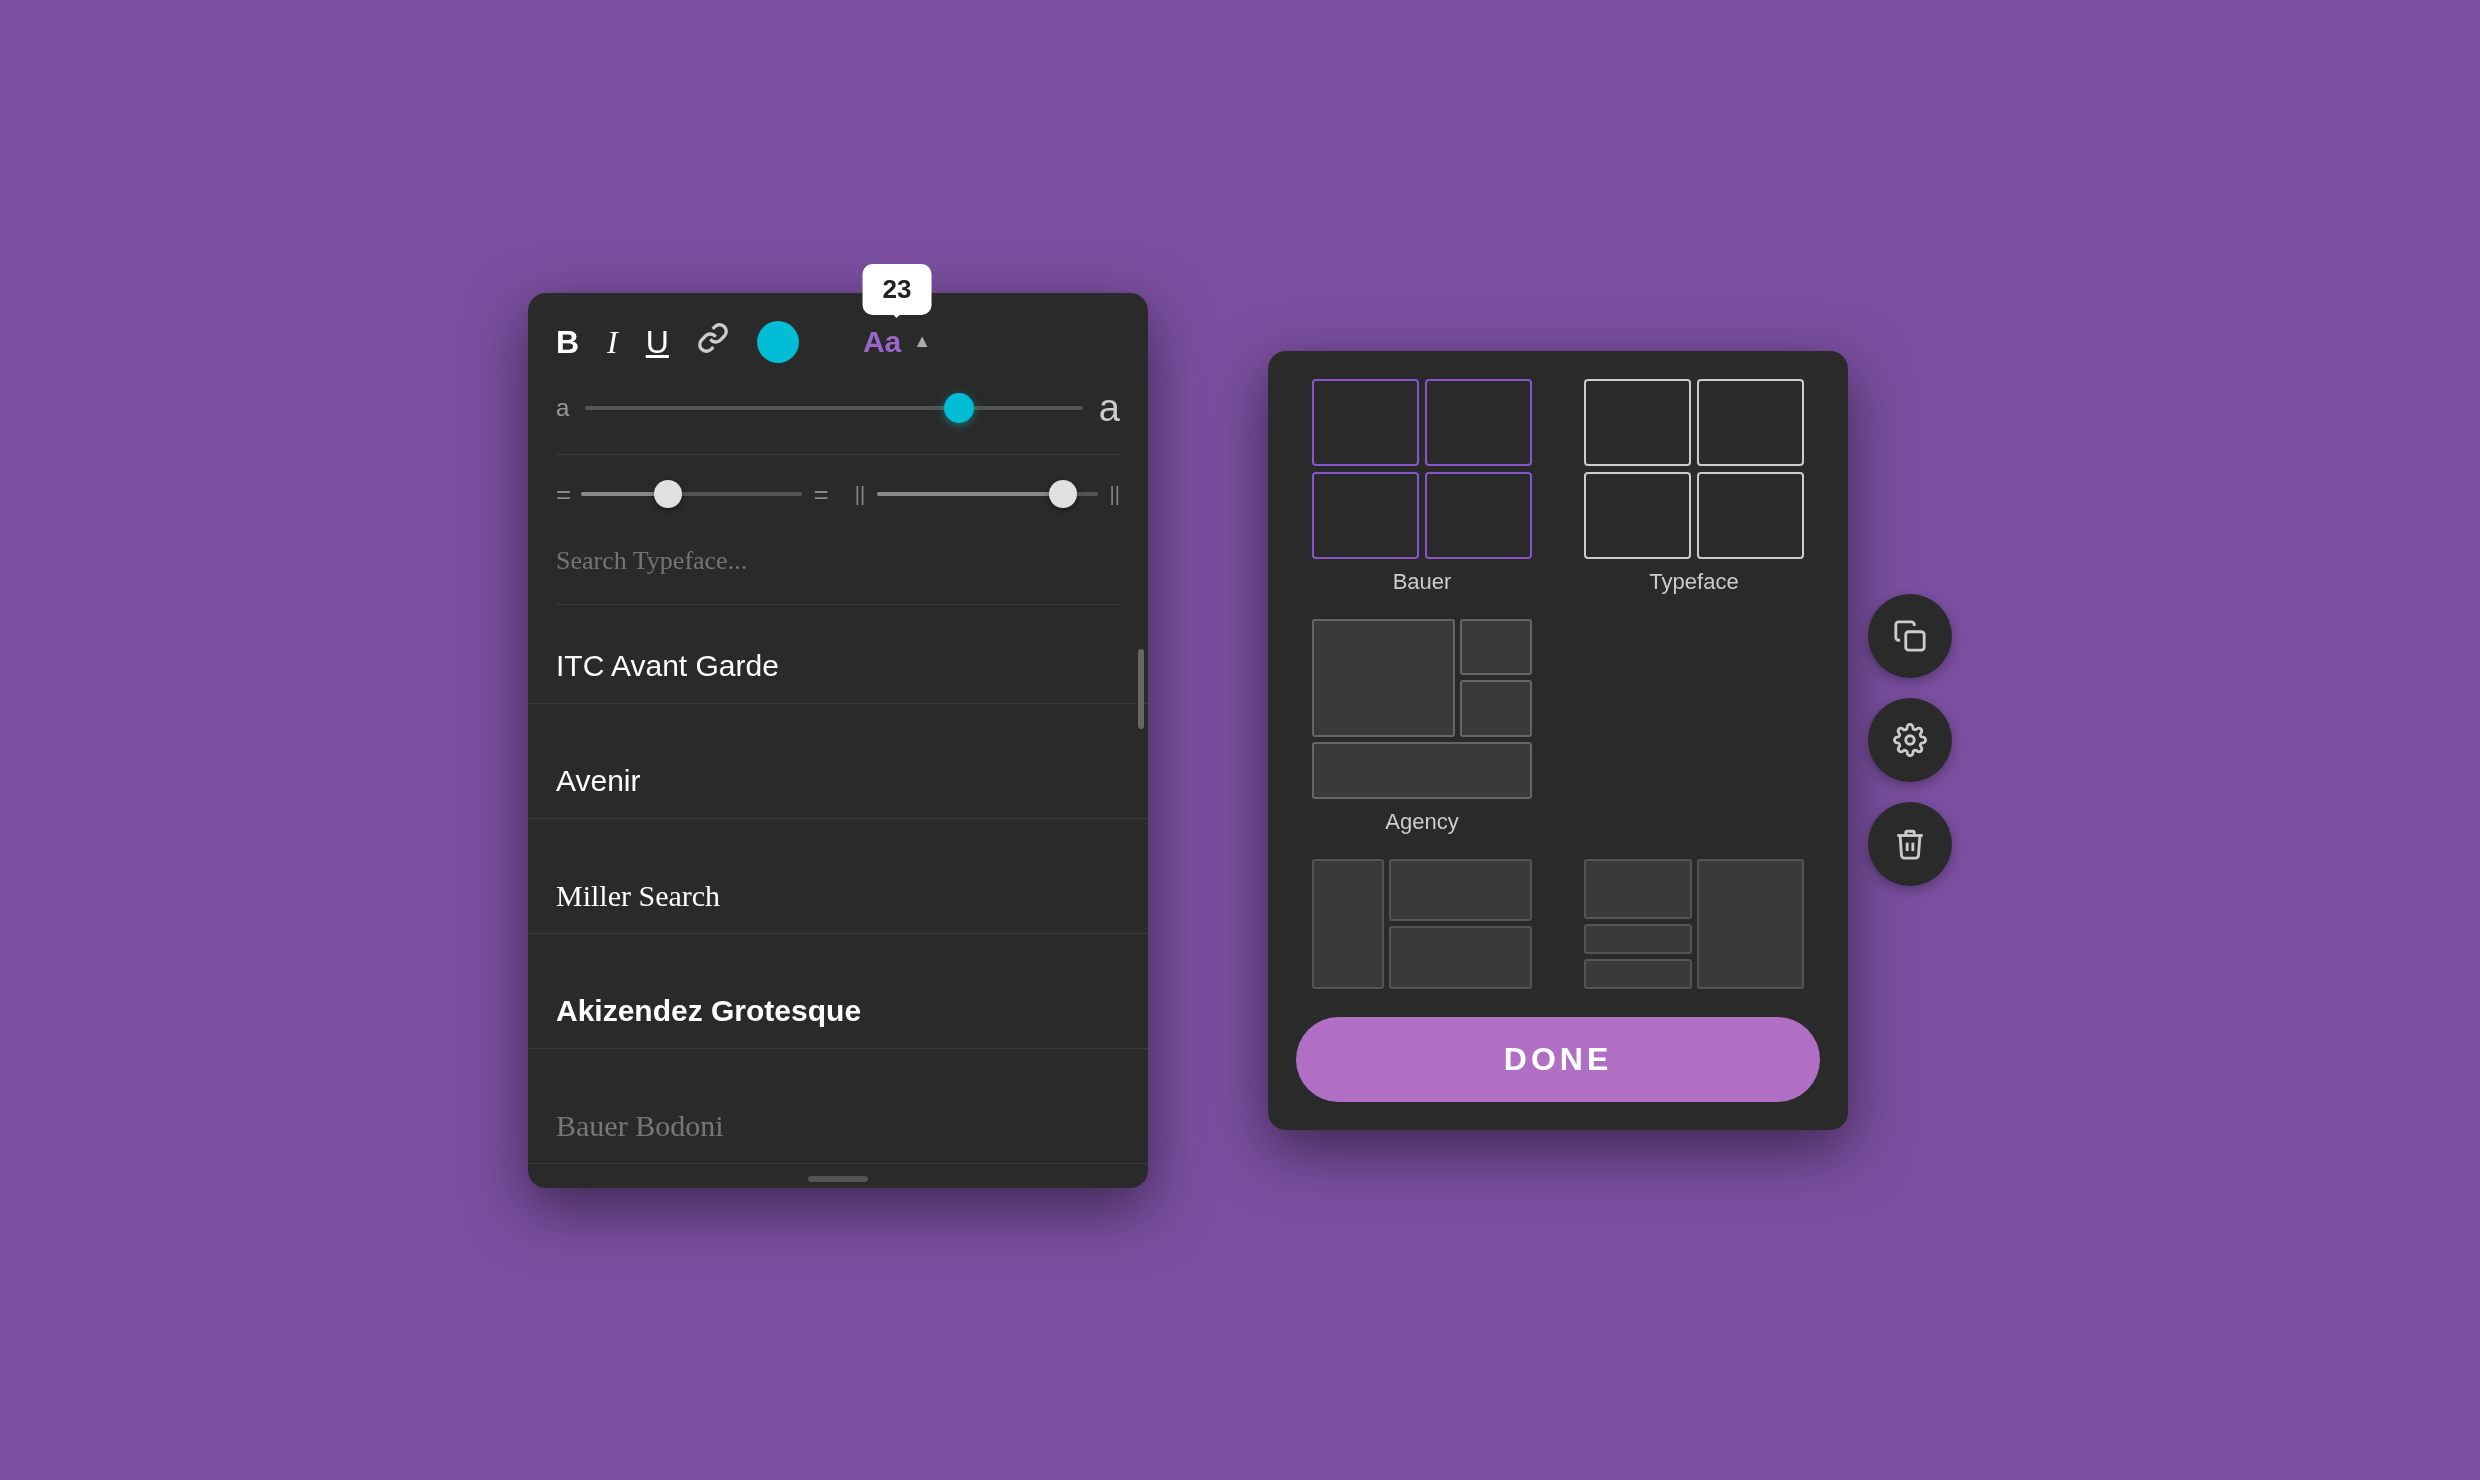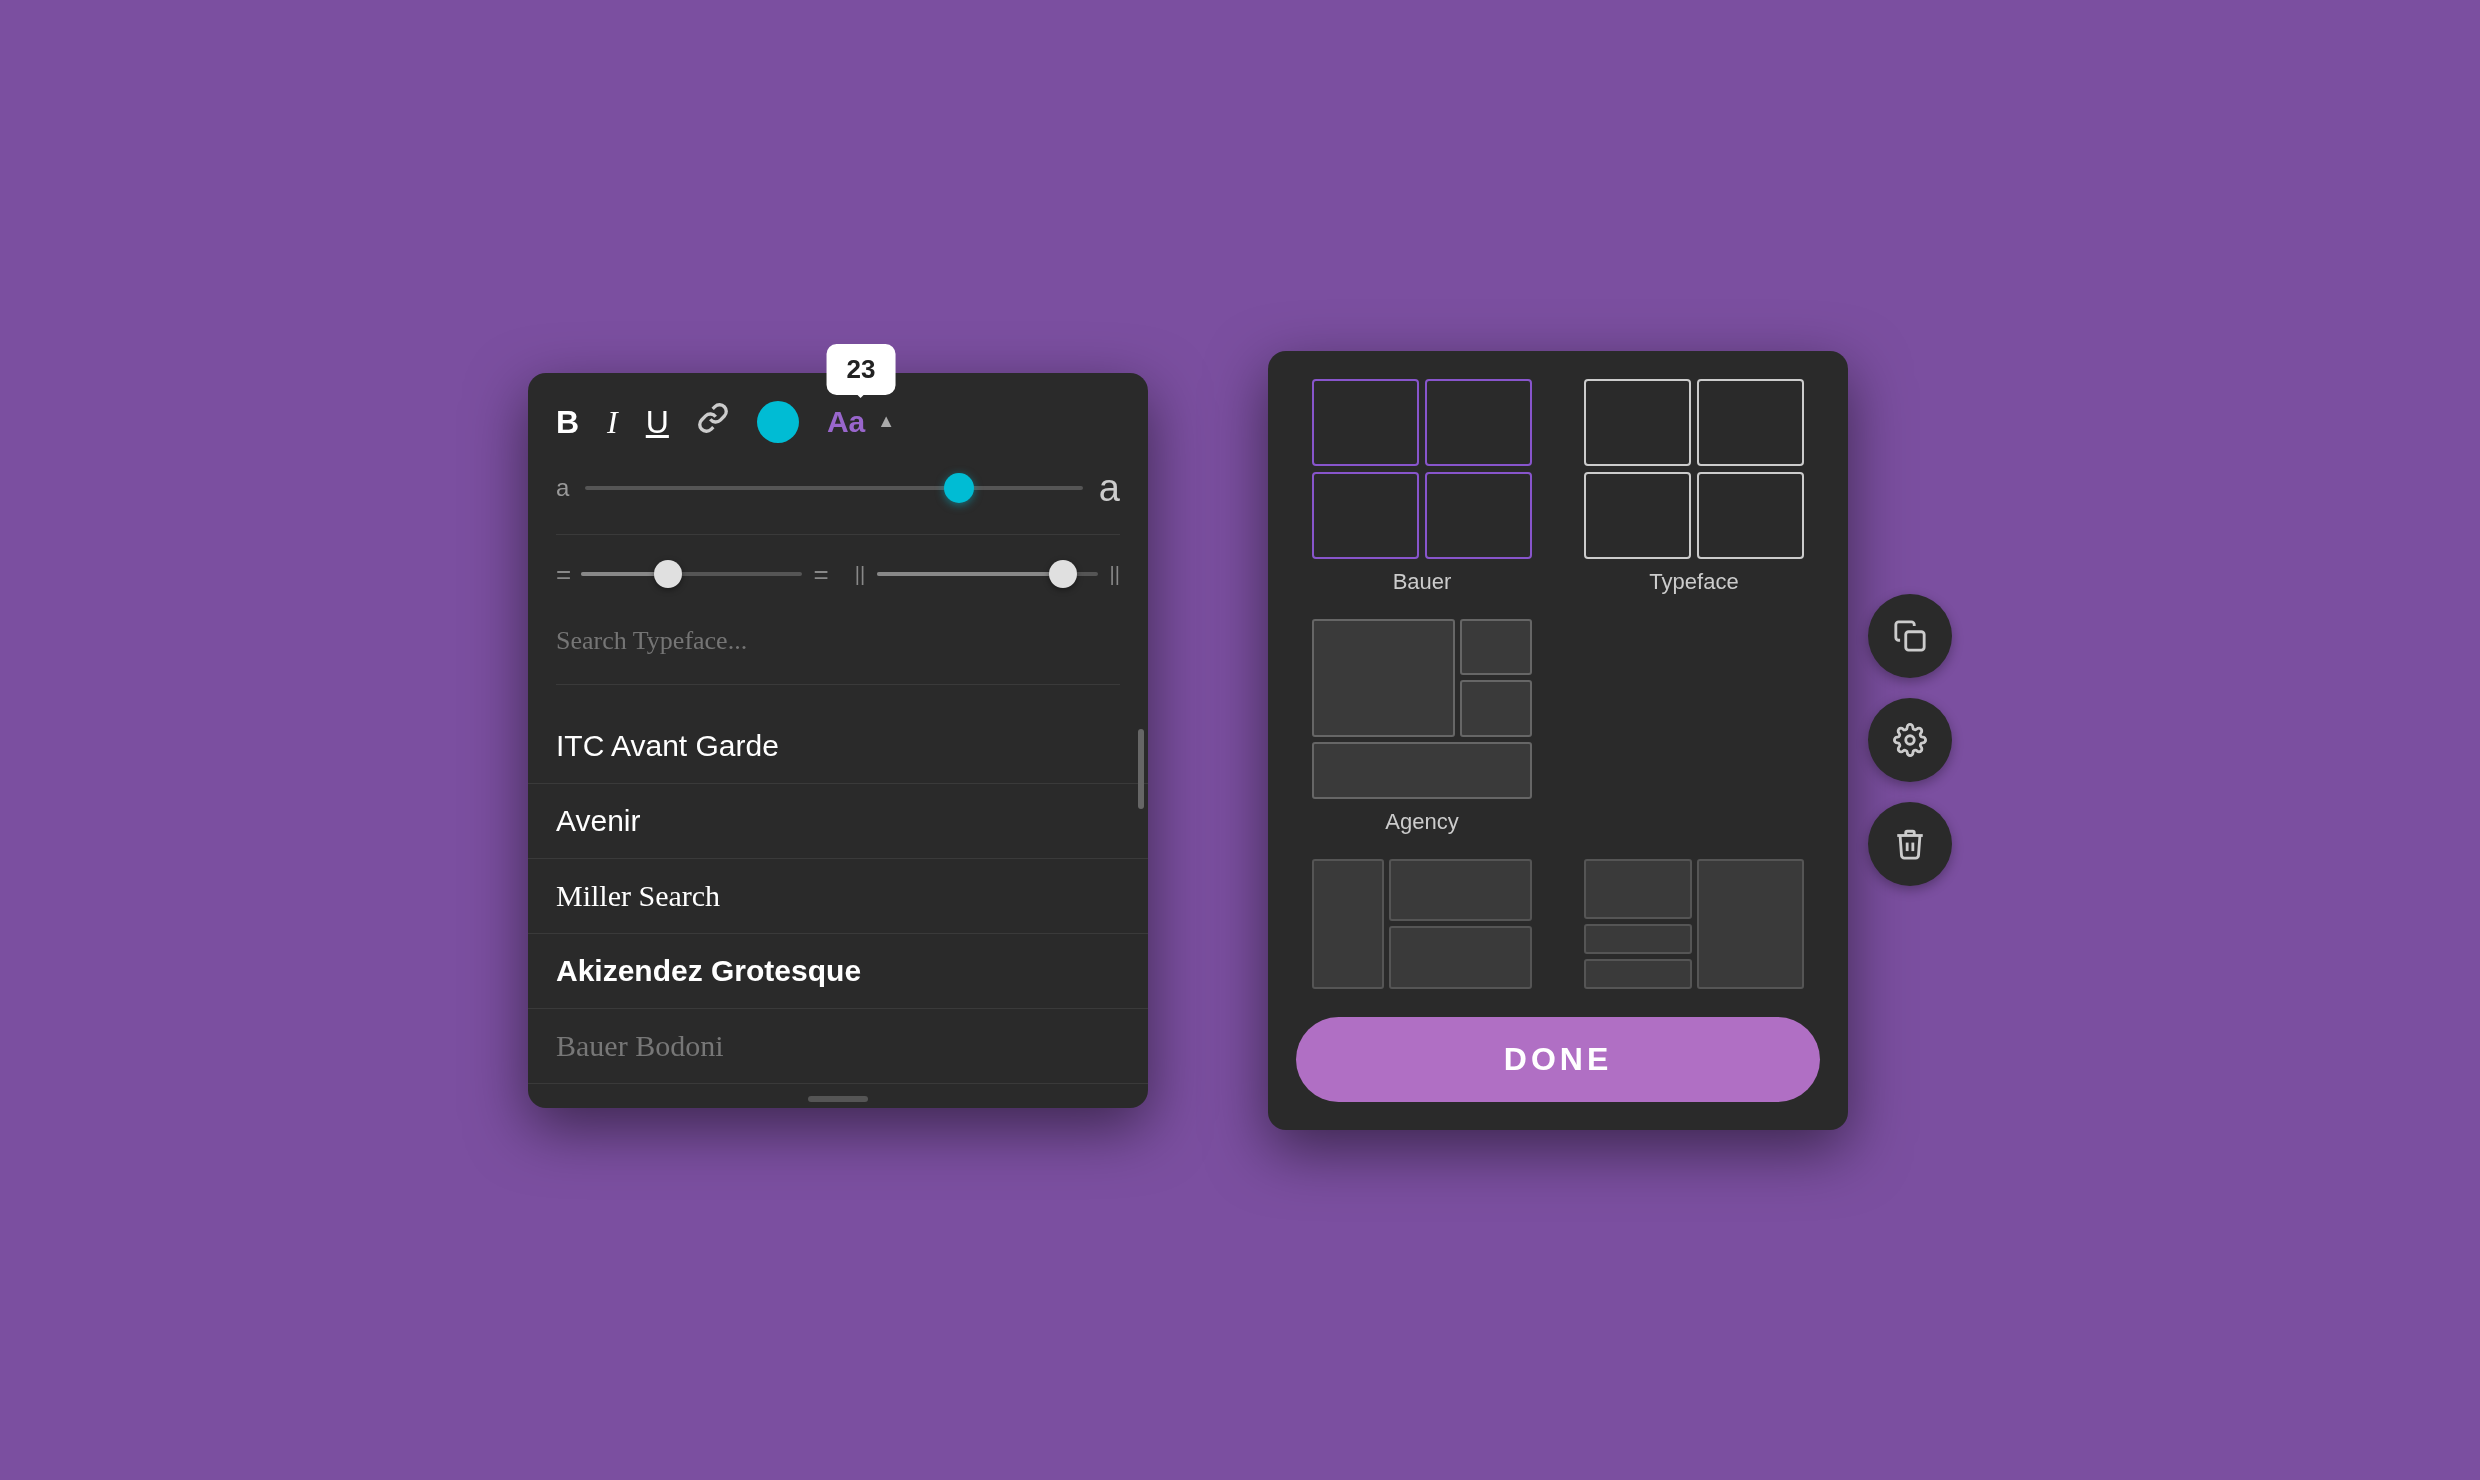--- a/index.html
+++ b/index.html
@@ -287,20 +287,21 @@
       height: 34px;
       fill: none;
       stroke: #ccc;
       stroke-width: 2;
     }
 
     
     .font-size-area {
       position: relative;
       margin-bottom: 28px;
+      margin-left: 36px;
     }
 
     .a-small { color: #999; font-size: 24px; }
     .a-large { color: #ccc; font-size: 38px; }
 
     .size-slider-track {
       flex: 1;
       height: 4px;
       background: #555;
       border-radius: 2px;
@@ -411,21 +412,21 @@
       </div>
       <span style="color:#888;font-size:20px;">||</span>
     </div>
 
     <div class="search-row">
       <input class="search-input" type="text" placeholder="Search Typeface..." style="">
     </div>
 
     <div class="section-divider"></div>
 
-    <div class="font-list" style="position:relative;">
+    <div class="font-list" style="position:relative;gap:40px;">
       <div class="font-item" style="font-family:'ITC Avant Garde Gothic',sans-serif;font-weight:400;">ITC Avant Garde</div>
       <div class="font-item" style="font-family:'Avenir',sans-serif;font-weight:300;">Avenir</div>
       <div class="font-item" style="font-family:Georgia,serif;font-weight:300;">Miller Search</div>
       <div class="font-item bold-font" style="font-weight:900;">Akizendez Grotesque</div>
       <div class="font-item" style="font-family:Georgia,serif;color:#777;">Bauer Bodoni</div>
 
       <div class="scroll-bar" style="position:absolute;right:4px;top:0;width:6px;height:100%;background:transparent;">
         <div style="width:6px;height:80px;background:#666;border-radius:3px;margin-top:20px;"></div>
       </div>
     </div>

